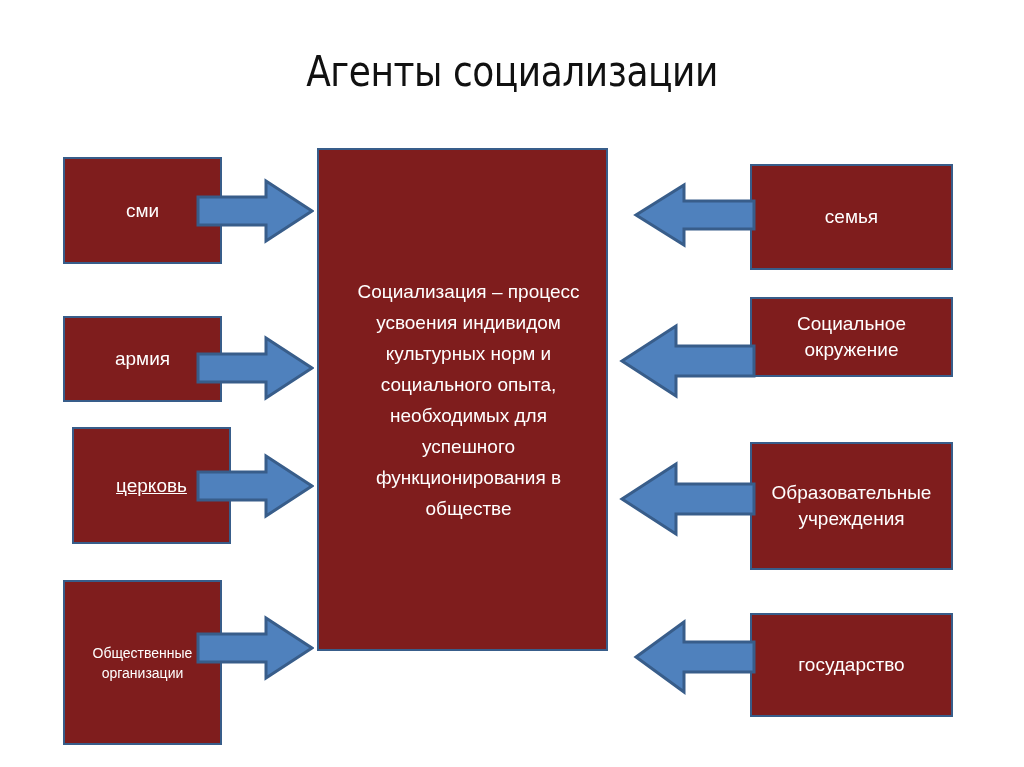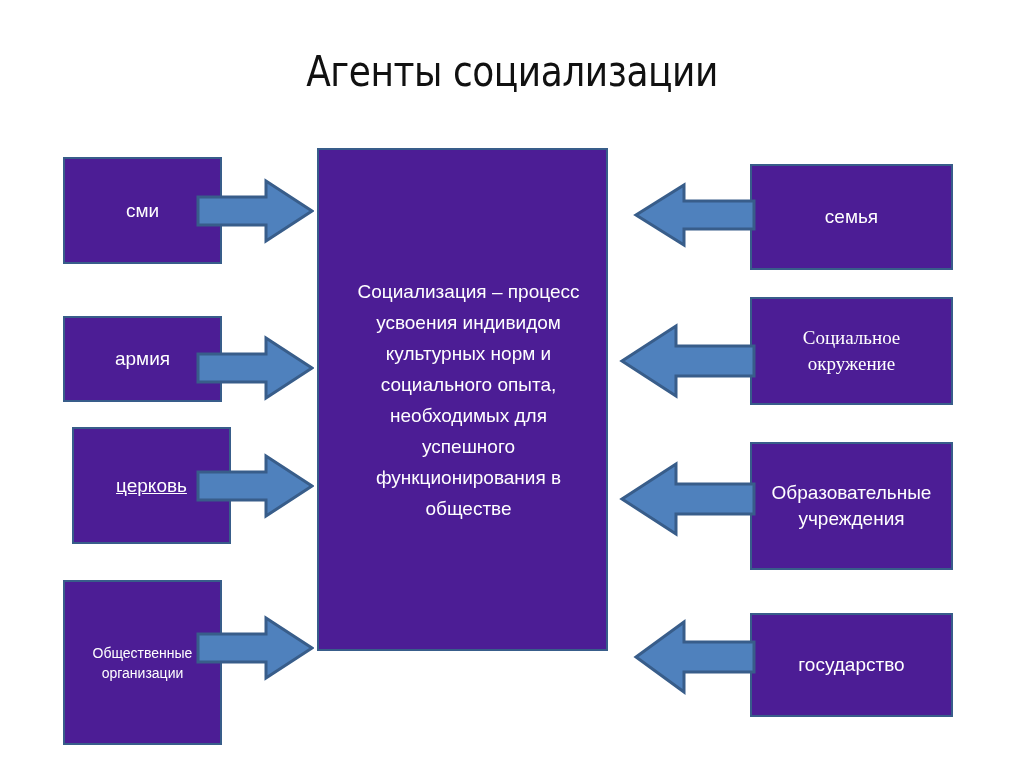--- a/index.html
+++ b/index.html
@@ -29,21 +29,21 @@
     font-weight: 400;
     letter-spacing: -0.5px;
     font-family: "DejaVu Sans Condensed", "Liberation Sans Narrow", "Liberation Sans", sans-serif;
     transform: scaleX(0.93);
     transform-origin: center center;
     white-space: nowrap;
   }
   .box {
     position: absolute;
     box-sizing: border-box;
-    background: #4c1d95;
+    background: #7f1d1d;
     border: 2px solid #385d8a;
     color: #ffffff;
     display: flex;
     align-items: center;
     justify-content: center;
     text-align: center;
     font-size: 19px;
     line-height: 26px;
     padding: 2px 6px;
     z-index: 2;
@@ -143,21 +143,21 @@
   <span class="arrow" style="left:632px; top:618px;">
     <svg width="124" height="78" viewBox="0 0 124 78">
       <path d="M122,24 L52,24 L52,4 L4,39 L52,74 L52,54 L122,54 Z" fill="#4f81bd" stroke="#385d8a" stroke-width="3"></path>
     </svg>
   </span>
 
   <div class="box" style="left:750px; top:164px; width:203px; height:106px;">
     <span>семья</span>
   </div>
 
-  <div class="box" style="left:750px; top:297px; width:203px; height:108px;font-family:Liberation Serif, serif;">
+  <div class="box" style="left:750px; top:297px; width:203px; height:80px;">
     <span>Социальное окружение</span>
   </div>
 
   <div class="box" style="left:750px; top:442px; width:203px; height:128px;">
     <span>Образовательные учреждения</span>
   </div>
 
   <div class="box" style="left:750px; top:613px; width:203px; height:104px;">
     <span>государство</span>
   </div>

